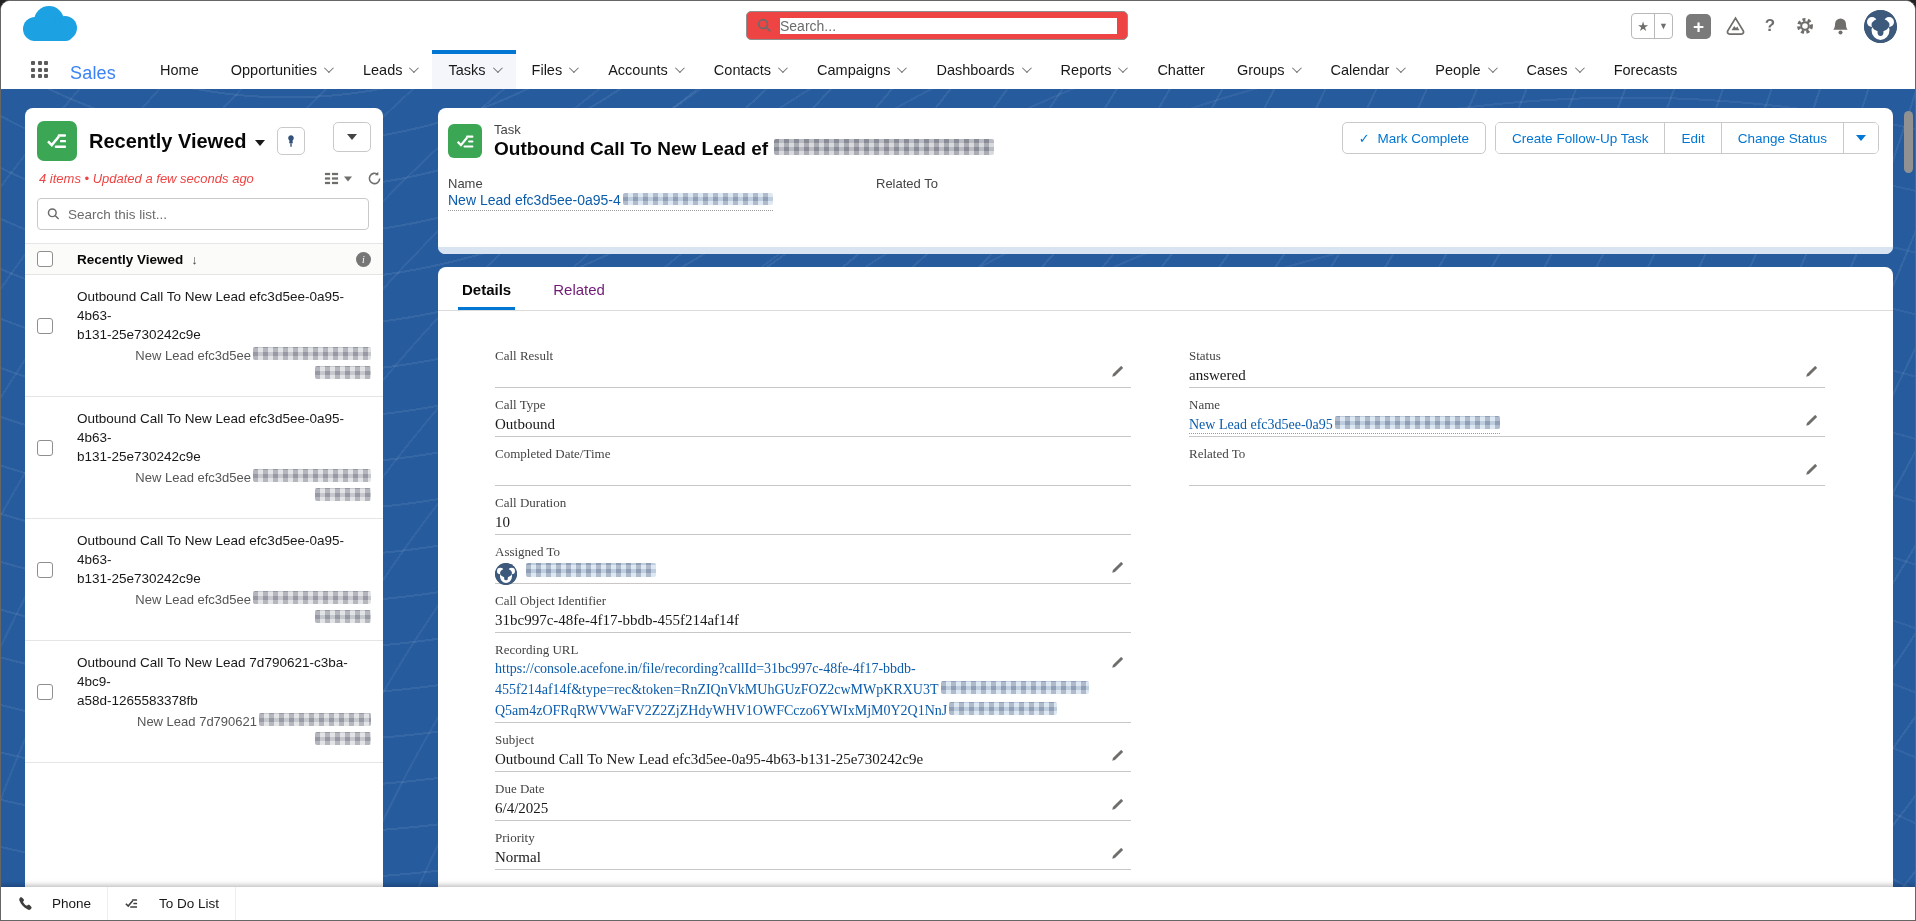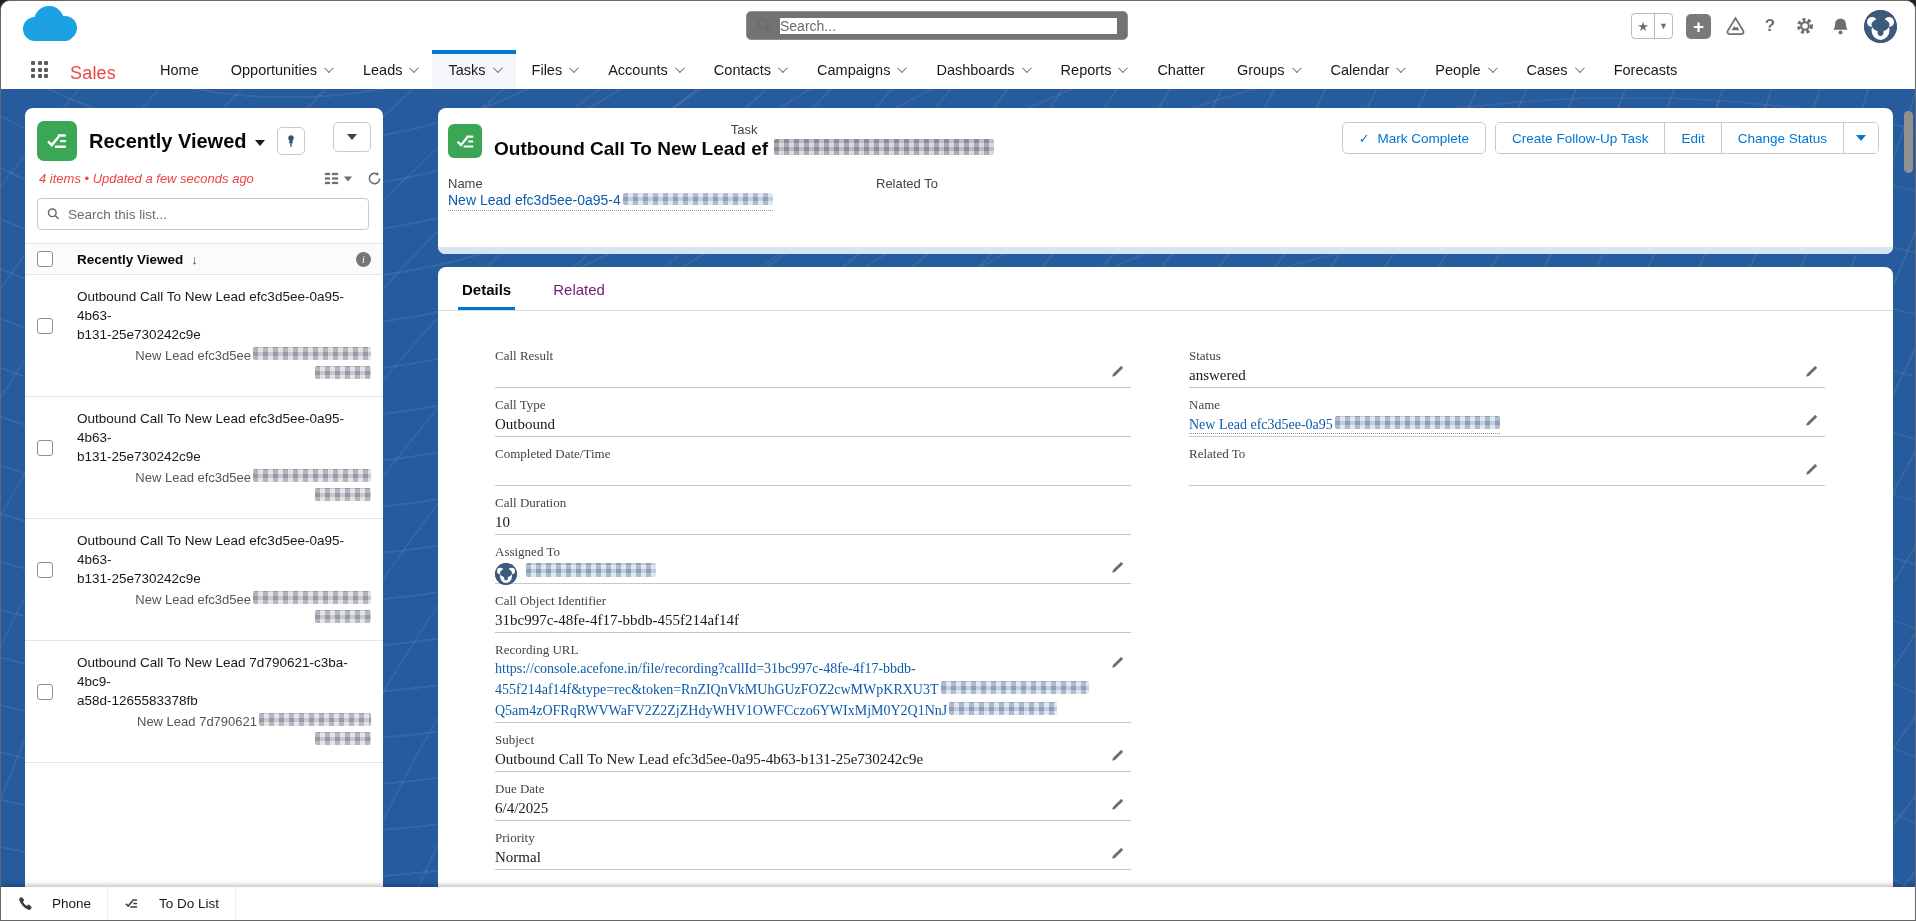--- a/index.html
+++ b/index.html
@@ -4,38 +4,38 @@
 <style>
   * { box-sizing: border-box; margin: 0; padding: 0; }
   body { font-family: "Liberation Sans", sans-serif; background:#222; }
   .screen { position: relative; width: 1916px; height: 921px; background:#fff; overflow: hidden;
             border:1px solid #666; border-radius: 10px 10px 0 0; }
 
   
   .ghead { position:absolute; top:0; left:0; right:0; height:49px; background:#fff; z-index:30; }
   .cloud { position:absolute; left:18px; top:2px; width:62px; height:44px; }
   .gsearch { position:absolute; left:745px; top:10px; width:382px; height:29px;
-             border:1px solid #8f8f8f; border-radius:5px; background:#737373; display:flex; align-items:center; padding:0 10px; }
+             border:1px solid #8f8f8f; border-radius:5px; background:#ef4444; display:flex; align-items:center; padding:0 10px; }
   .gsearch svg { flex:0 0 auto; margin-right:8px; }
   .gsearch input { border:none; outline:none; font-size:14px; color:#181818; width:100%; font-family:"Liberation Sans",sans-serif;}
   .gsearch input::placeholder { color:#6b6b6b; }
   .hicons { position:absolute; right:18px; top:8px; height:34px; display:flex; align-items:center; gap:13px; }
   .favbtn { display:flex; border:1px solid #b9b9b9; border-radius:4px; height:26px; overflow:hidden; background:#fff;}
   .favbtn .seg { display:flex; align-items:center; justify-content:center; width:22px; color:#706e6b; font-size:13px; }
   .favbtn .seg + .seg { border-left:1px solid #b9b9b9; width:18px; font-size:9px; }
   .sqbtn { width:25px; height:25px; border-radius:5px; background:#7a7a7a; color:#fff; display:flex; align-items:center;
            justify-content:center; font-size:19px; font-weight:bold; line-height:1; }
   .ghost { color:#706e6b; display:flex; align-items:center; justify-content:center; width:22px; height:24px; font-size:17px; font-weight:bold;}
   .avatar { width:33px; height:33px; border-radius:50%; overflow:hidden; background:#39516f; }
 
   
   .navbar { position:absolute; top:49px; left:0; right:0; height:39px; background:#fff; display:flex; align-items:stretch; z-index:29; }
   .waffle { display:grid; grid-template-columns:repeat(3,4px); grid-template-rows:repeat(3,4px); gap:2.5px; align-self:center; margin-left:30px; }
   .waffle i { background:#5c5c5c; border-radius:1px; }
-  .appname { align-self:center; font-size:18px; color:#ef4444; margin:8px 28px 0 22px; letter-spacing:.2px; }
+  .appname { align-self:center; font-size:18px; color:#3b82f6; margin:8px 28px 0 22px; letter-spacing:.2px; }
   .tabs { display:flex; align-items:stretch; }
   .tab { position:relative; display:flex; align-items:center; gap:7px; padding:0 16px; font-size:14.5px; color:#181818; cursor:pointer; }
   .tab.active { background:#f4f6fb; }
   .tab.active::before { content:""; position:absolute; top:0; left:0; right:0; height:4px; background:#0176d3; }
   .chev { width:7px; height:7px; border-right:1.6px solid #747474; border-bottom:1.6px solid #747474;
           transform:rotate(45deg) translateY(-2px); display:inline-block; }
   .nav-pencil { position:absolute; right:16px; top:60px; }
 
   
   .workspace { position:absolute; top:88px; left:0; right:0; bottom:0; background-color:#265b9e;
@@ -80,21 +80,21 @@
       repeating-linear-gradient(0deg, rgba(255,255,255,0.35) 0 4px, rgba(60,60,80,0.12) 4px 8px); }
   .redact.link { background-color:#b9cfe6; }
   .redact.dark { background-color:#b0b3ba; height:15px; }
 
   
   .maincard { position:absolute; left:437px; width:1455px; background:#fff; border-radius:8px; }
   .hlcard { top:107px; height:146px; }
   .hl-strip { position:absolute; left:0; right:0; bottom:0; height:7px; background:#d8e4f2; border-radius:0 0 8px 8px; }
   .hl-top { display:flex; align-items:flex-start; padding:14px 14px 0 10px; }
   .hl-icon { width:34px; height:34px; border-radius:6px; background:#3ba755; display:flex; align-items:center; justify-content:center; flex:0 0 auto; margin-top:2px;}
-  .hl-titleblock { margin-left:12px;text-align:center; }
+  .hl-titleblock { margin-left:12px; }
   .hl-objlabel { font-size:13px; color:#444; }
   .hl-title { font-size:19px; font-weight:bold; color:#080707; margin-top:1px; white-space:nowrap;}
   .hl-title .redact { height:16px; margin-left:6px; }
   .hl-actions { margin-left:auto; display:flex; gap:9px; }
   .btn { height:32px; border:1px solid #c9c9c9; border-radius:5px; background:#fff; color:#0176d3; font-size:13.5px;
          display:flex; align-items:center; padding:0 16px; font-family:"Liberation Sans",sans-serif; cursor:pointer; white-space:nowrap;}
   .btn .ck { margin-right:8px; font-size:13px; }
   .btngroup { display:flex; border:1px solid #c9c9c9; border-radius:5px; overflow:hidden; height:32px; background:#fff;}
   .btngroup .btn { border:none; border-radius:0; height:30px; }
   .btngroup .btn + .btn { border-left:1px solid #c9c9c9; }

